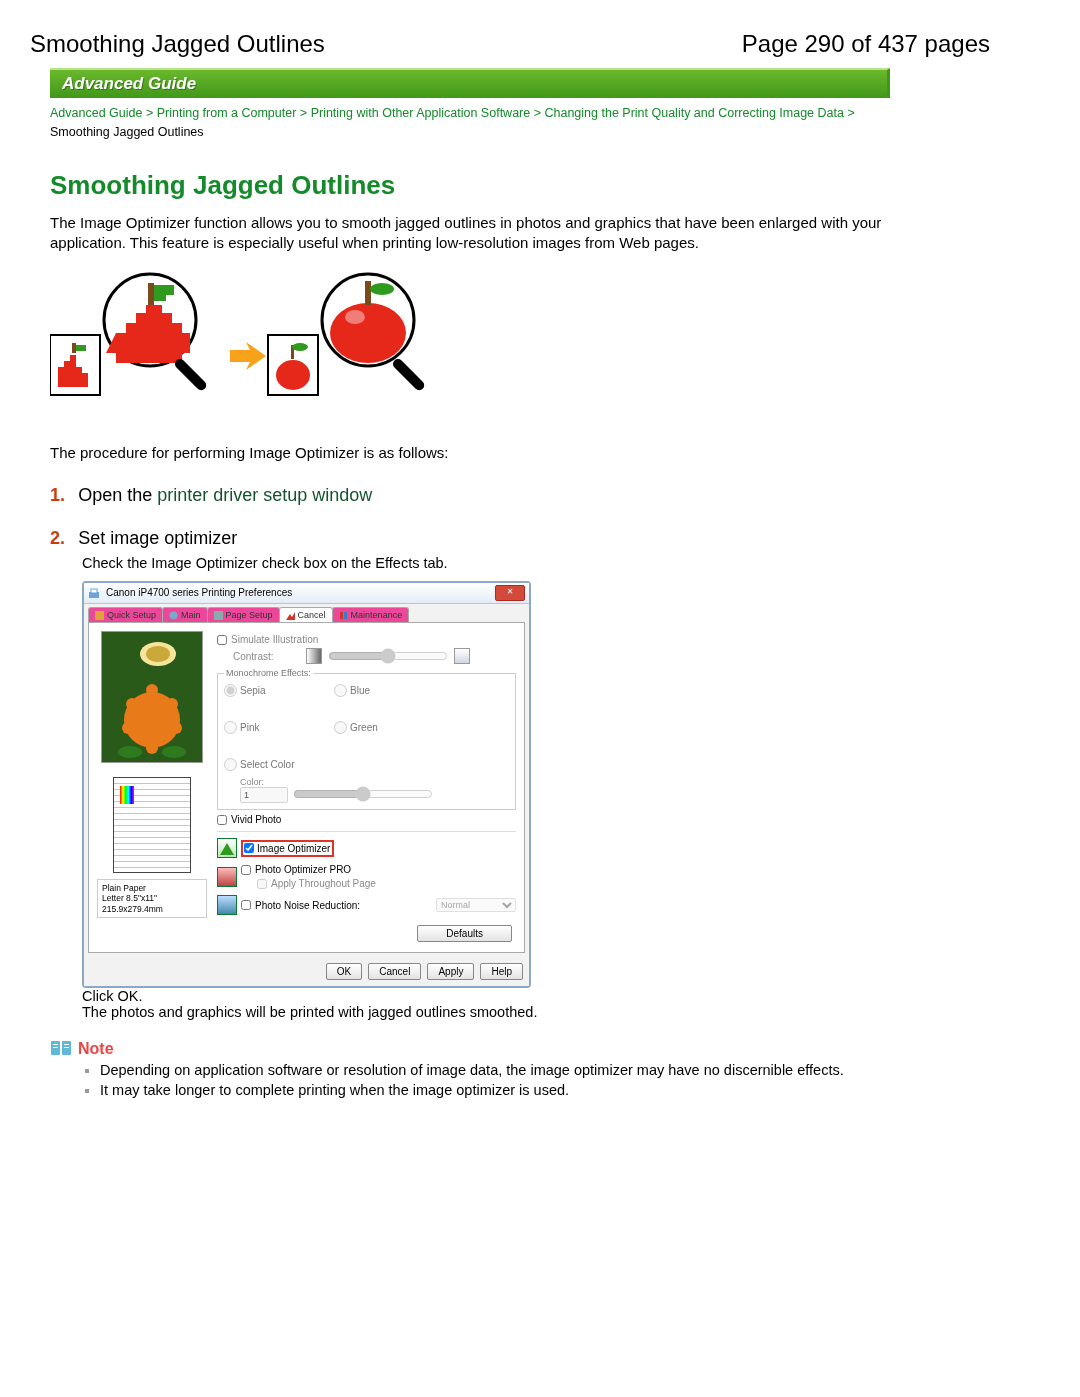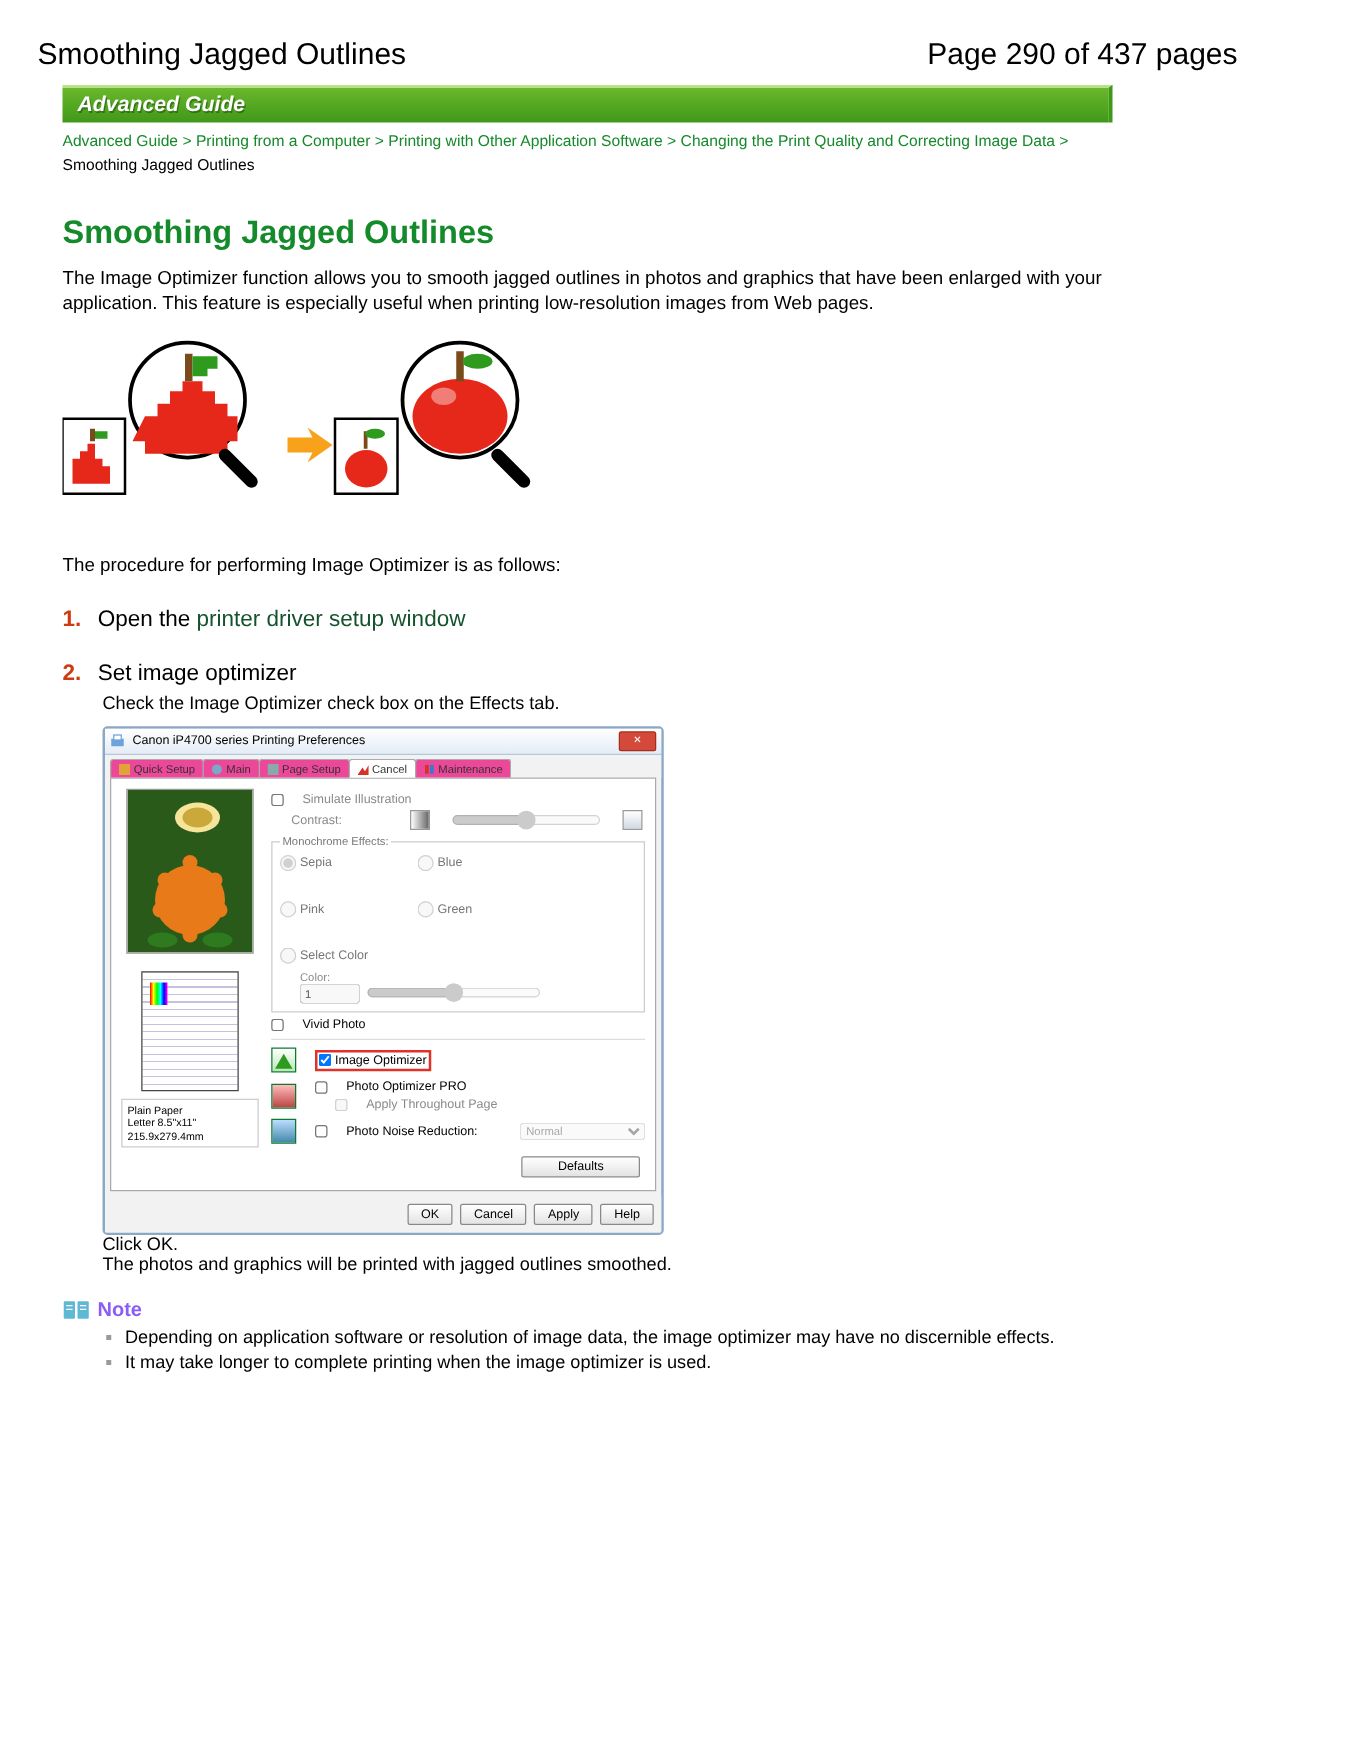--- a/index.html
+++ b/index.html
@@ -29,40 +29,40 @@
   .tab .ic{width:9px;height:9px;display:inline-block;}
   .tabbody{background:#fff;border:1px solid #aaa;margin:0 4px 4px 4px;padding:8px 8px 8px 8px;display:flex;gap:10px;}
   .leftcol{width:110px;}
   .photo{width:100px;height:130px;border:1px solid #999;margin:0 auto;display:block;}
   .docprev{width:78px;height:96px;border:1px solid #444;margin:14px auto 6px auto;background:
      repeating-linear-gradient(#fff,#fff 5px,#c3c3e0 5px,#c3c3e0 6px);
      padding:8px 6px;box-sizing:border-box;}
   .docprev .bar{width:14px;height:18px;background:linear-gradient(90deg,#f00,#ff0,#0f0,#0ff,#00f,#f0f);float:left;margin-bottom:4px;}
   .mediatext{font-size:8.5px;border:1px solid #ccc;padding:3px 4px;line-height:1.2;}
   .rightcol{flex:1;}
-  .row{display:flex;align-items:center;margin:3px 0;gap:15px;}
+  .row{display:flex;align-items:center;margin:3px 0;gap:4px;}
   .chk{width:10px;height:10px;}
   .grey{color:#8a8a8a;}
   .slider{height:8px;width:120px;}
   .fieldset{border:1px solid #ccc;margin:4px 0;padding:4px 6px 6px 6px;}
   .fieldset legend{font-size:9px;color:#777;padding:0 2px;}
   .radcol{display:flex;flex-wrap:wrap;gap:20px;}
   .radcol label{width:90px;display:flex;align-items:center;gap:3px;margin:2px 0;color:#777;}
   .colorrow{margin-top:4px;font-size:9px;}
   .colorrow input[type=text]{width:40px;font-size:9px;}
   .colorrow .sld{width:140px;height:8px;}
   .secsep{border-top:1px solid #ddd;margin:6px 0;}
   .sqicon{width:18px;height:18px;border:1.5px solid #0a7a2f;display:inline-block;vertical-align:middle;background:linear-gradient(#fff,#b9e8b6);}
   .hl{border:2px solid #e03228;padding:1px 2px 1px 1px;display:inline-flex;align-items:center;gap:3px;}
-  .sel{width:100px;font-size:9px;height:14px;}
+  .sel{width:80px;font-size:9px;height:14px;}
   .dlgbtns{display:flex;justify-content:flex-end;gap:6px;padding:6px;background:#f2f2f2;}
   .dlgbtns button{font-size:10px;padding:2px 10px;border:1px solid #888;background:linear-gradient(#fff,#e3e3e3);border-radius:2px;}
   .defrow{display:flex;justify-content:flex-end;margin:10px 4px 2px 0;}
   .defrow button{font-size:10px;padding:2px 28px;border:1px solid #888;background:linear-gradient(#fff,#e3e3e3);border-radius:2px;}
-  .notehdr{display:flex;align-items:center;gap:6px;margin-top:20px;font-weight:bold;color:#8b5cf6;font-size:16px;}
+  .notehdr{display:flex;align-items:center;gap:6px;margin-top:20px;font-weight:bold;color:#ef4444;font-size:16px;}
   .notehdr .nicon{width:22px;height:18px;display:inline-block;}
   ul.notes{list-style:square;margin:4px 0 0 50px;padding:0;font-size:14.5px;}
   ul.notes li{margin:4px 0;color:#000;}
   ul.notes li::marker{color:#9a9a9a;}
   input[type=radio],input[type=checkbox]{margin:0;}
 </style>
 </head>
 <body>
 
 <div class="page">

